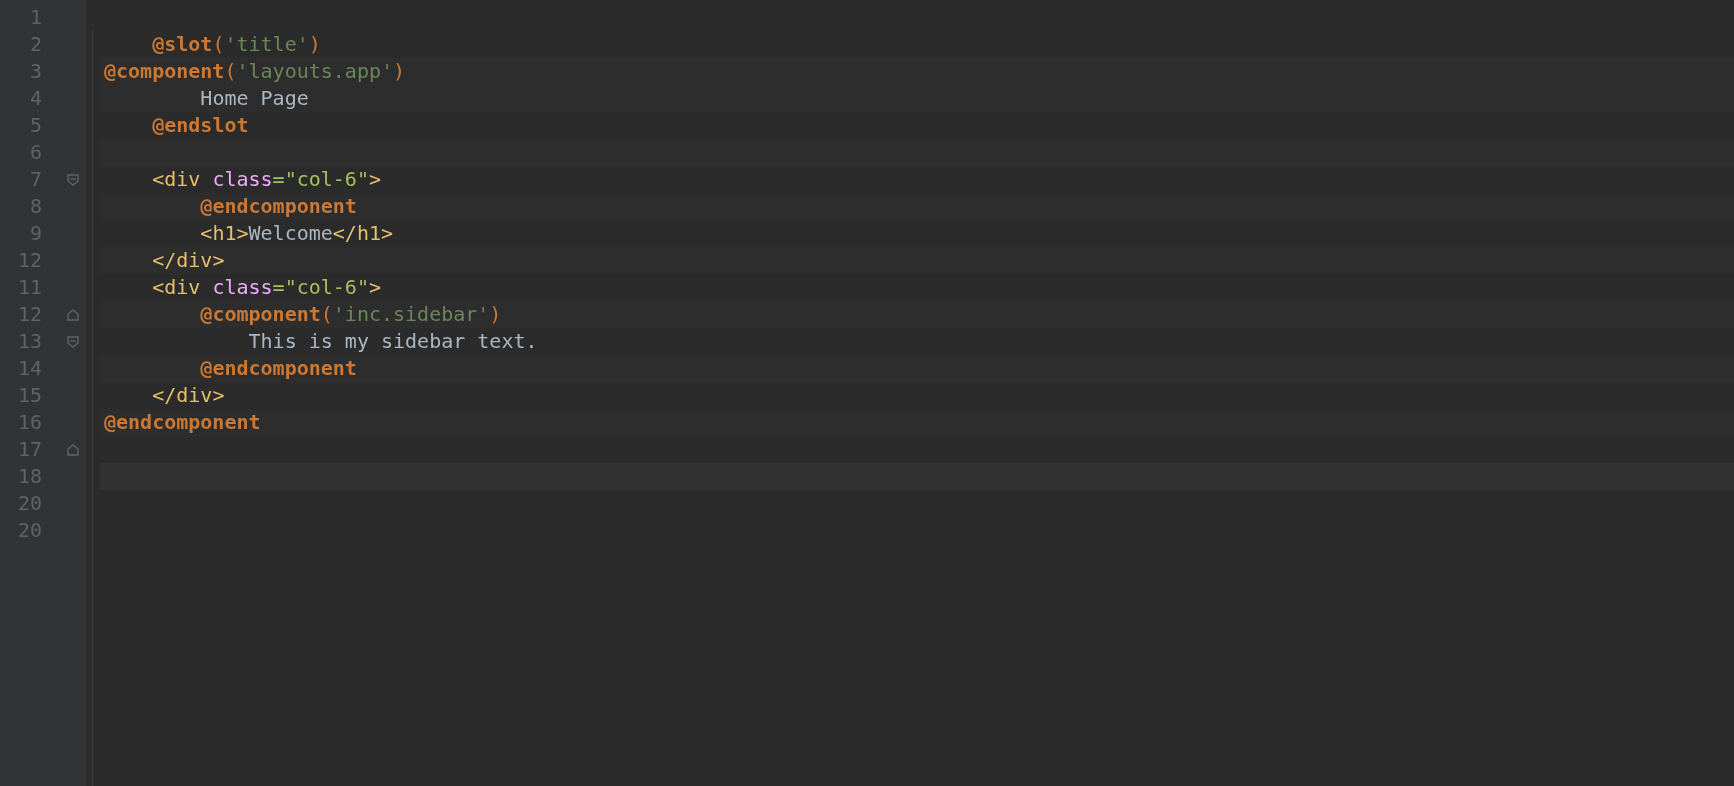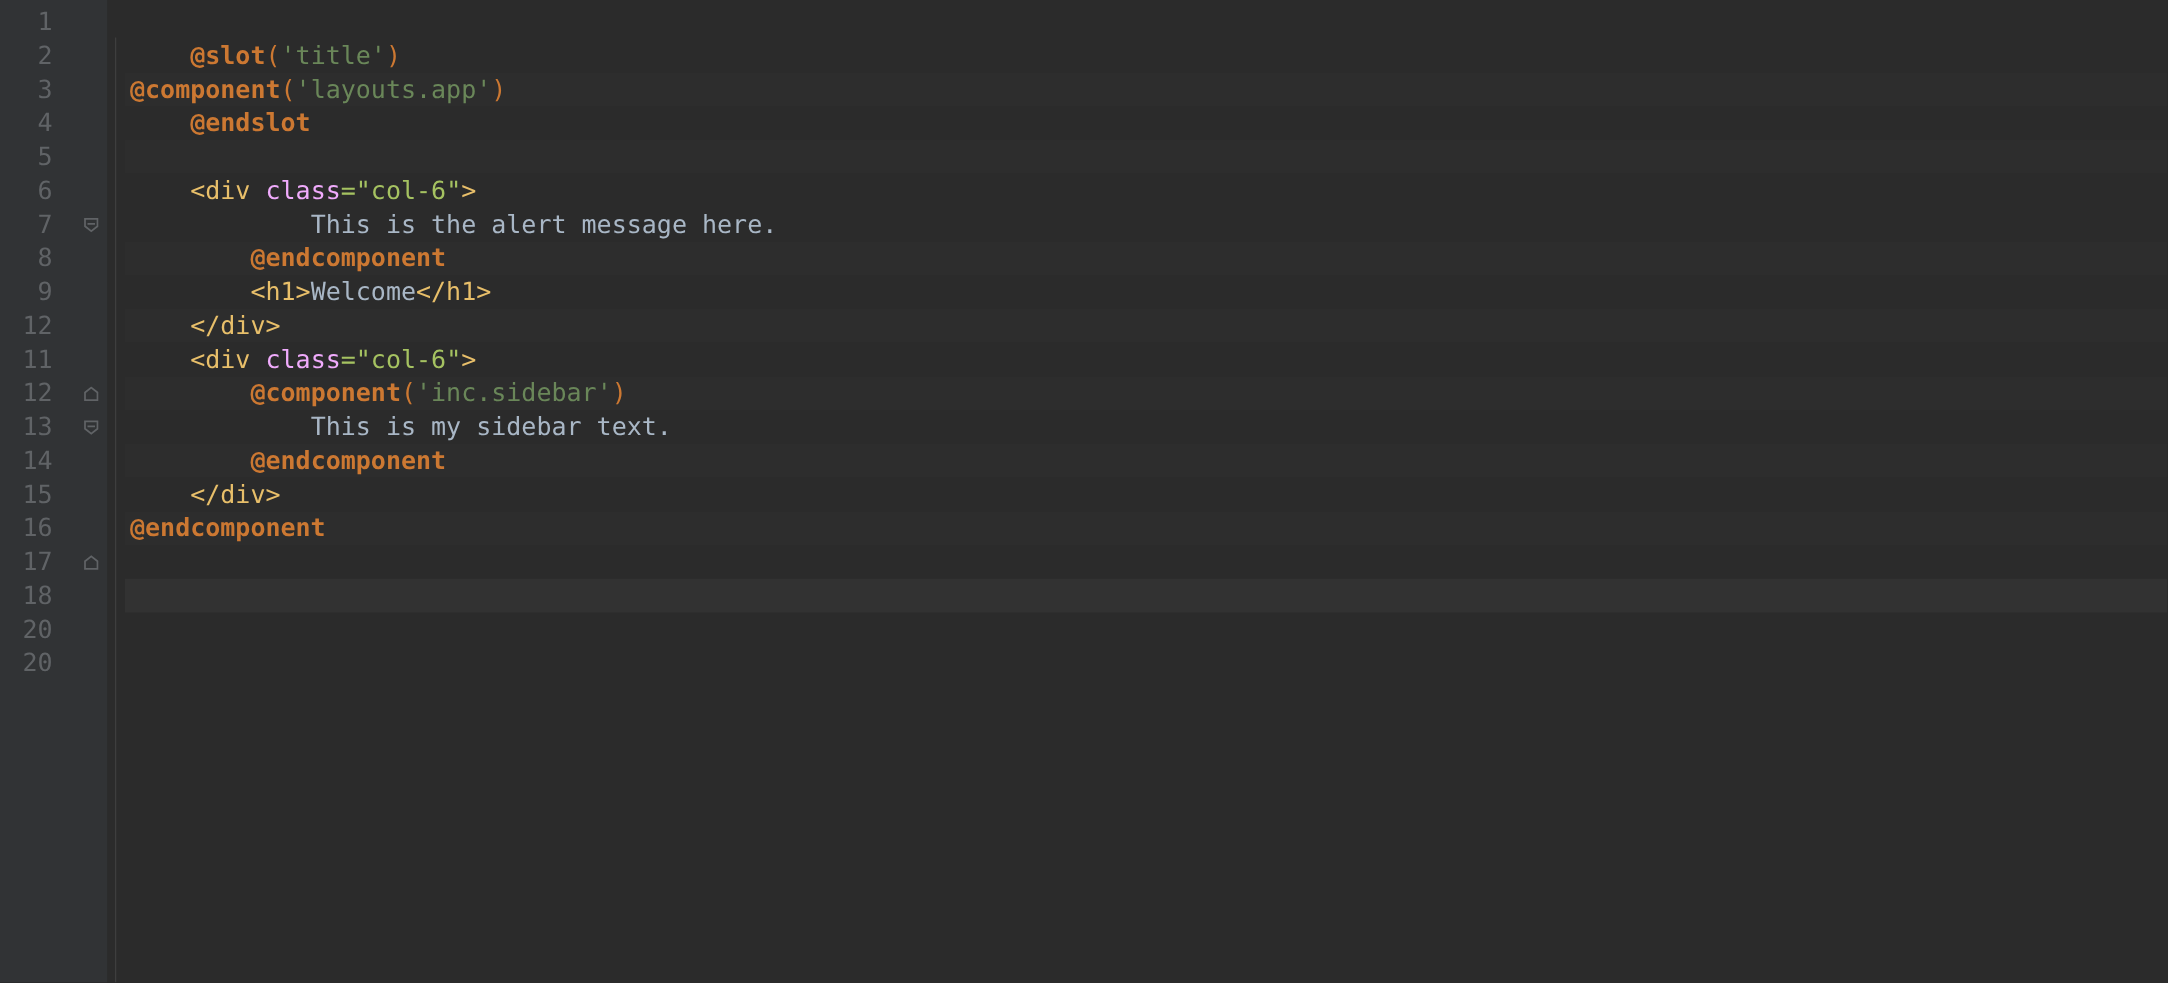--- a/index.html
+++ b/index.html
@@ -144,29 +144,29 @@
   <div class="indent-guide"></div>
 
   <div class="code-area">
 
     <div class="code-line"></div>
 
     <div class="code-line"><span>    </span><span class="tok-dir">@slot</span><span class="tok-punc">(</span><span class="tok-str">'title'</span><span class="tok-punc">)</span></div>
 
     <div class="code-line alt"><span class="tok-dir">@component</span><span class="tok-punc">(</span><span class="tok-str">'layouts.app'</span><span class="tok-punc">)</span></div>
 
+    <div class="code-line alt"><span>    </span><span>    </span><span class="tok-text">Home Page</span></div>
 
     <div class="code-line"><span>    </span><span class="tok-dir">@endslot</span></div>
 
     <div class="code-line alt"></div>
 
     <div class="code-line"><span>    </span><span class="tok-tag">&lt;div </span><span class="tok-attr">class</span><span class="tok-val">=</span><span class="tok-val">"col-6"</span><span class="tok-tag">&gt;</span></div>
 
 
-    <div class="code-line"><span>    </span><span>    </span><span>    </span><span class="tok-text">This is the alert message here.</span></div>
 
     <div class="code-line alt"><span>    </span><span>    </span><span class="tok-dir">@endcomponent</span></div>
 
     <div class="code-line"><span>    </span><span>    </span><span class="tok-tag">&lt;h1&gt;</span><span class="tok-text">Welcome</span><span class="tok-tag">&lt;/h1&gt;</span></div>
 
     <div class="code-line alt"><span>    </span><span class="tok-tag">&lt;/div&gt;</span></div>
 
     <div class="code-line"><span>    </span><span class="tok-tag">&lt;div </span><span class="tok-attr">class</span><span class="tok-val">=</span><span class="tok-val">"col-6"</span><span class="tok-tag">&gt;</span></div>
 
     <div class="code-line alt"><span>    </span><span>    </span><span class="tok-dir">@component</span><span class="tok-punc">(</span><span class="tok-str">'inc.sidebar'</span><span class="tok-punc">)</span></div>

